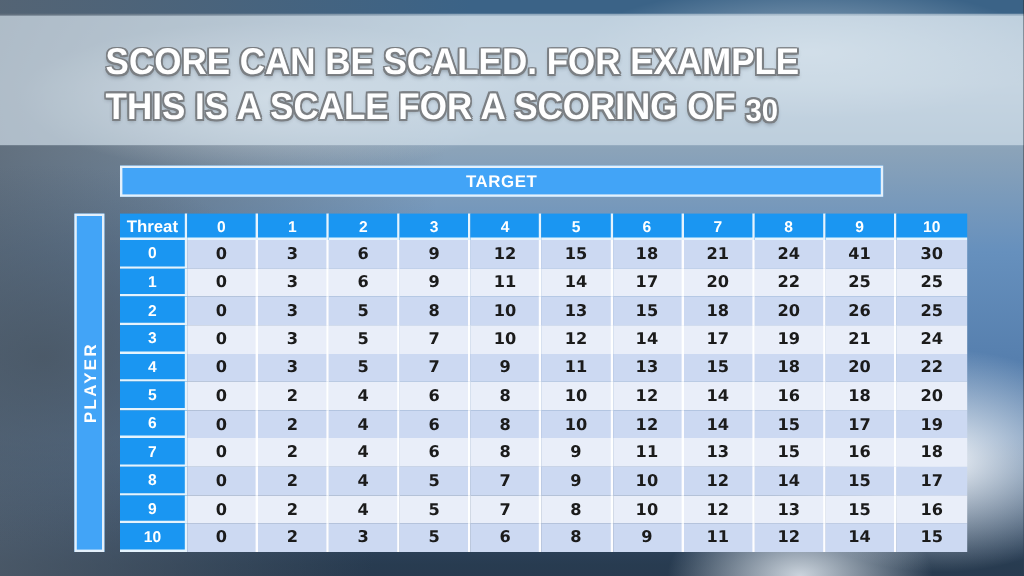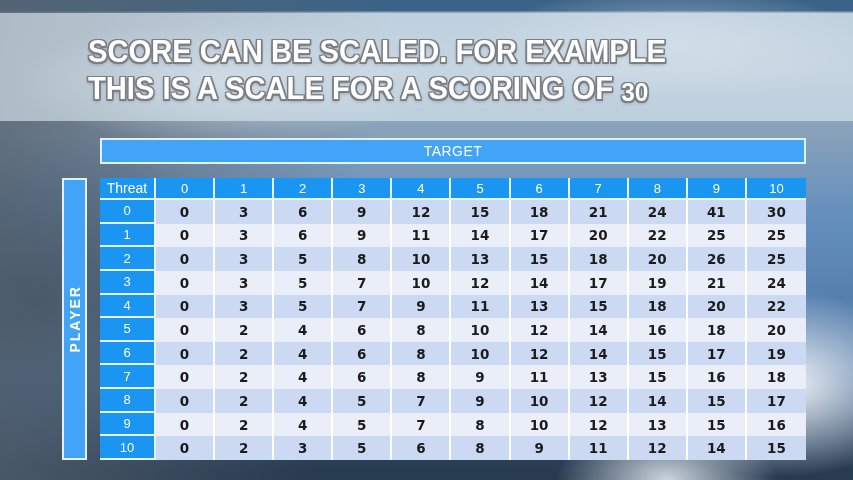--- a/index.html
+++ b/index.html
@@ -37,25 +37,25 @@
       -1.5px -1.5px 0 #7b7f83, 1.5px -1.5px 0 #7b7f83,
       -1.5px  1.5px 0 #7b7f83, 1.5px  1.5px 0 #7b7f83,
       -1.5px  0 0 #7b7f83, 1.5px 0 0 #7b7f83,
        0 -1.5px 0 #7b7f83, 0 1.5px 0 #7b7f83,
        0 2px 4px rgba(40,50,60,0.45);
     white-space:nowrap;
   }
   .scale-num{font-size:26px;position:relative;top:2px;}
   
   .target-bar{
-    position:absolute;left:100px;top:138px;width:706px;height:26px;
+    position:absolute;left:100px;top:138px;width:636px;height:26px;
     background:var(--bar-blue);
     border:2px solid #e4f0fb;box-sizing:border-box;
     display:flex;align-items:center;justify-content:center;
-    color:#fff;font-weight:normal;font-size:14px;letter-spacing:0.5px;
+    color:#fff;font-weight:bold;font-size:14px;letter-spacing:0.5px;
   }
   
   .player-bar{
     position:absolute;left:62px;top:178px;width:25px;height:282px;
     background:var(--bar-blue);
     border:2px solid #e4f0fb;box-sizing:border-box;
     display:flex;align-items:center;justify-content:center;
   }
   .player-bar span{
     writing-mode:vertical-rl;transform:rotate(180deg);
@@ -68,21 +68,21 @@
     grid-template-columns:56px repeat(11,1fr);
     grid-template-rows:22px repeat(11,1fr);
   }
   .cell{
     display:flex;align-items:center;justify-content:center;
     box-sizing:border-box;
     font-size:13px;
   }
   .hdr{
     background:var(--header-blue);
-    color:#fff;font-weight:normal;
+    color:#fff;font-weight:bold;
     border-right:2px solid rgba(240,248,253,0.95);
     border-bottom:2px solid rgba(240,248,253,0.95);
   }
   .hdr.lastcol{border-right:none;}
   .corner{font-size:14px;}
   .body-cell{
     color:var(--cell-text);
     font-family:"DejaVu Sans", sans-serif;
     font-size:13.5px;font-weight:600;
     border-right:2px solid rgba(255,255,255,0.95);

